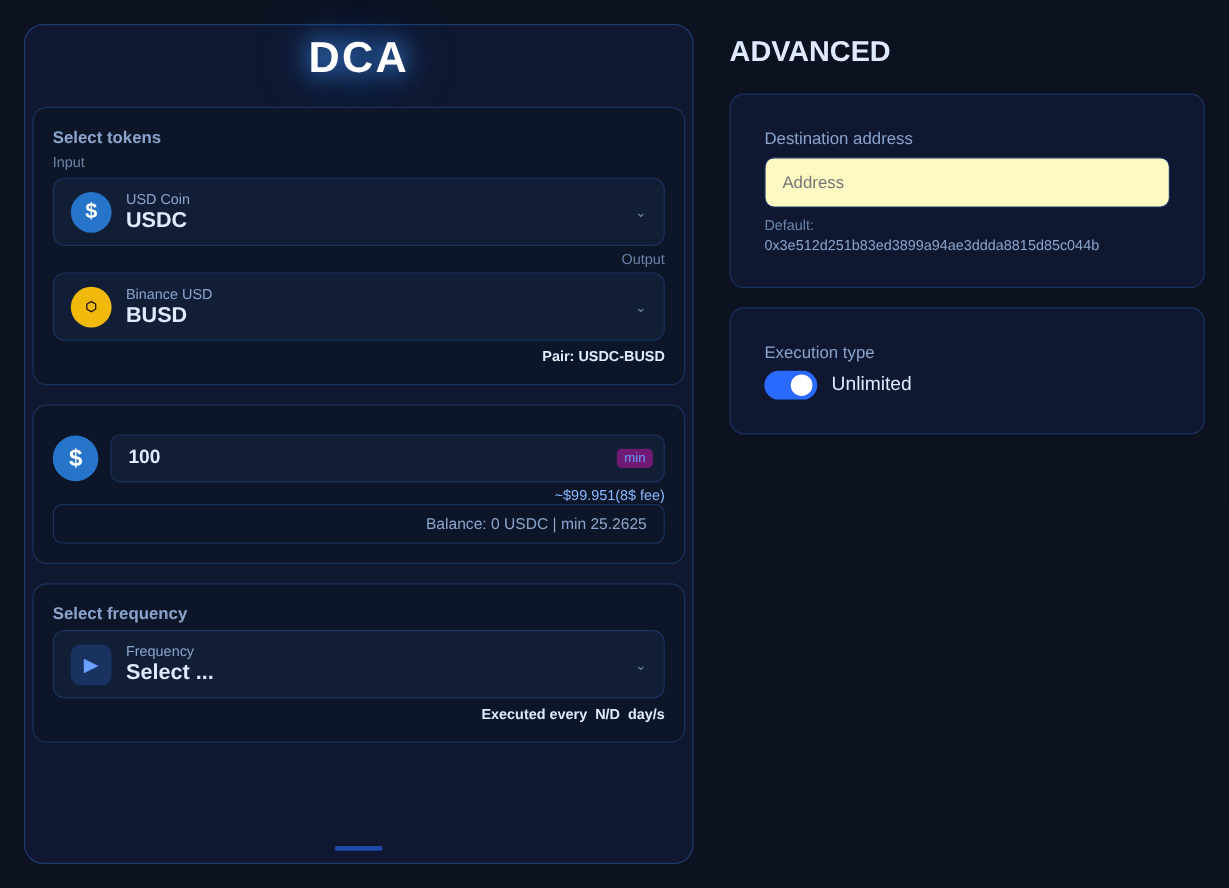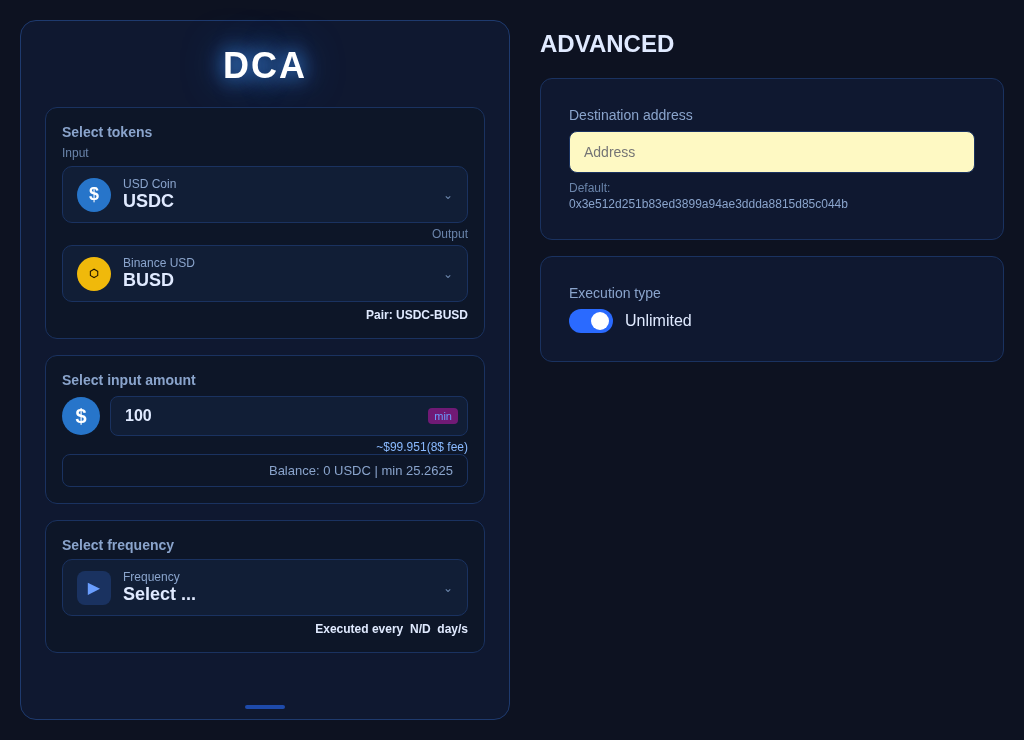--- a/index.html
+++ b/index.html
@@ -20,25 +20,25 @@
       width: 1024px;
       height: 740px;
       background: #0d1221;
       display: flex;
       padding: 20px;
       gap: 20px;
     }
 
     
     .left-panel {
-      width: 490px;
+      width: 558px;
       background: #0f1830;
       border: 1.5px solid #1e3a6e;
       border-radius: 16px;
-      padding: 24px;
+      padding: 6px;
       display: flex;
       flex-direction: column;
       gap: 16px;
       position: relative;
     }
 
     .logo {
       text-align: center;
       font-size: 36px;
       font-weight: 900;
@@ -393,21 +393,20 @@
         <div class="chevron">⌄</div>
       </div>
 
       <div class="pair-label">
         <span>Pair:</span>
         <span>USDC-BUSD</span>
       </div>
     </div>
 
     <div class="section-box">
-      <div class="section-label">Select input amount</div>
 
       <div class="amount-row">
         <div class="token-icon usdc-icon" style="width:38px;height:38px;font-size:20px;">$</div>
         <div class="amount-input-wrap">
           <input class="amount-input" type="text" value="100" style="">
           <span class="min-badge">min</span>
         </div>
       </div>
 
       <div class="fee-note">

